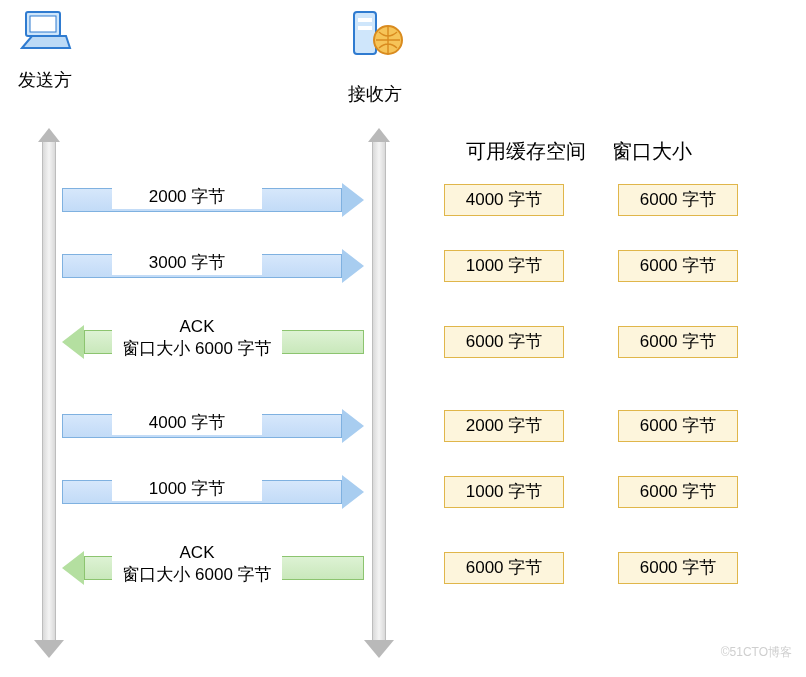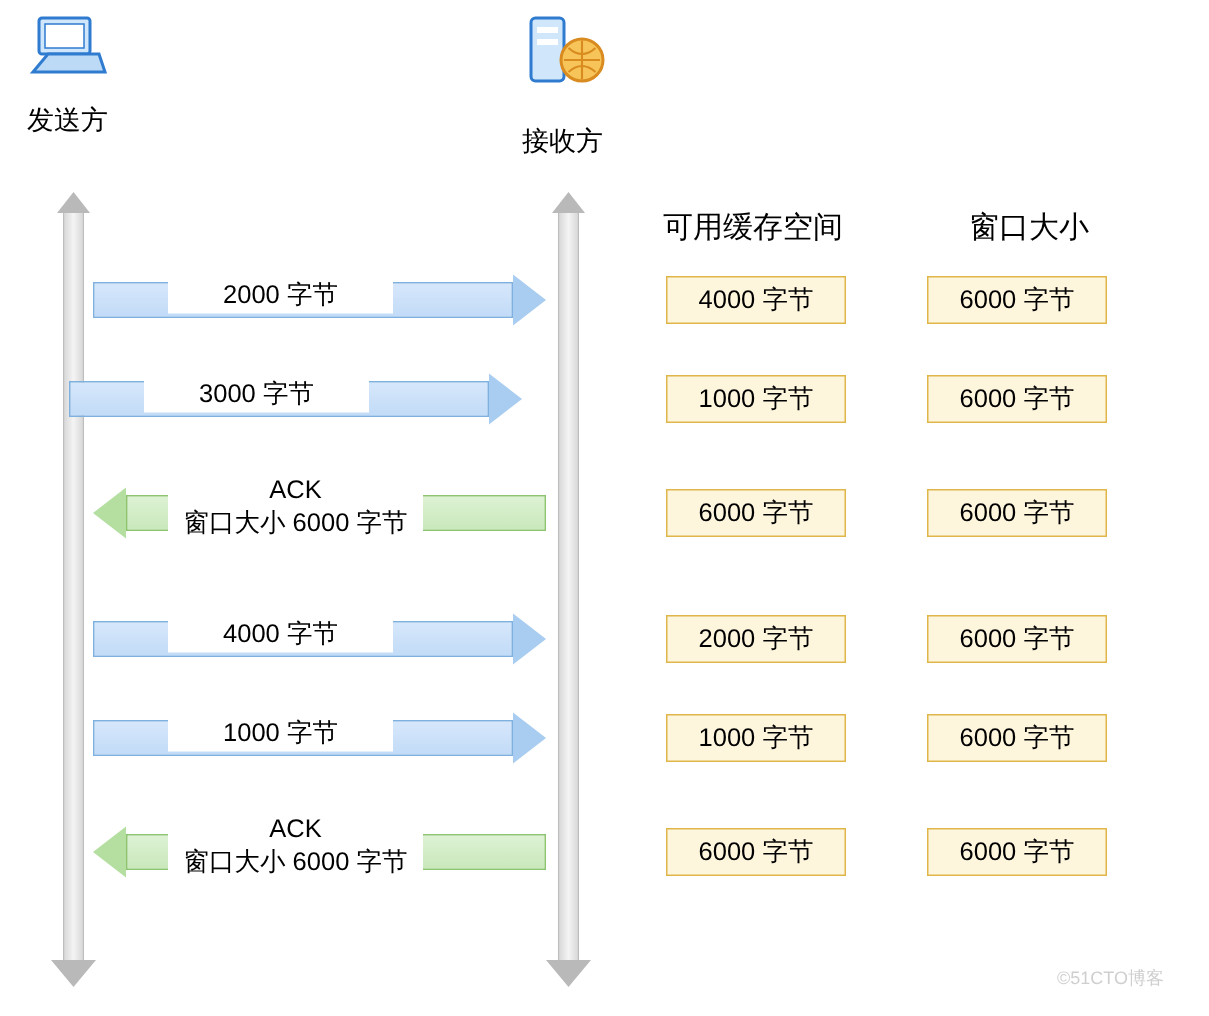--- a/index.html
+++ b/index.html
@@ -13,21 +13,21 @@
   .timeline .head{width:0;height:0;border-left:15px solid transparent;border-right:15px solid transparent;border-top:18px solid #b9b9b9;margin-left:-4px}
   .arrow{position:absolute;display:flex;align-items:center}
   .arrow.rt .bar{height:22px;background:linear-gradient(#d6e7fb,#c2dbf7);border:1px solid #7fb1e0;flex:1}
   .arrow.rt .pt{width:0;height:0;border-top:17px solid transparent;border-bottom:17px solid transparent;border-left:22px solid #a8cdf0}
   .arrow.lt .bar{height:22px;background:linear-gradient(#ddf2d4,#c9e8bb);border:1px solid #8cc46f;flex:1}
   .arrow.lt .pt{width:0;height:0;border-top:17px solid transparent;border-bottom:17px solid transparent;border-right:22px solid #b4dfa0}
   .arrow .lbl{position:absolute;width:100%;text-align:center;background:#fff;left:0;font-size:17px;padding:1px 0}
   .arrow.rt .lbl{left:50px;width:150px;top:1px}
   .arrow.lt .lbl{left:50px;width:170px;top:-10px;line-height:1.3}
   .cell{position:absolute;width:118px;height:30px;background:#fdf5dc;border:1px solid #e0b64a;text-align:center;line-height:30px;font-size:17px}
-  .watermark{position:absolute;right:20px;bottom:6px;color:#cfcfcf;font-size:12px}
+  .watermark{position:absolute;right:4px;bottom:6px;color:#cfcfcf;font-size:12px}
   svg{display:block}
 </style>
 </head>
 <body>
 
 <div class="wrap">
 
   <div class="abs" style="left:10px;top:0">
     <svg width="52" height="44" viewBox="0 0 52 44">
       <rect x="6" y="2" width="34" height="24" rx="2" fill="#cfe6fb" stroke="#2f7bd0" stroke-width="2"></rect>
@@ -52,30 +52,30 @@
     <div class="cap"></div>
       <div class="shaft" style="height:498px"></div>
       <div class="head"></div>
   </div>
   <div class="timeline" style="left:358px;top:118px">
     <div class="cap"></div>
       <div class="shaft" style="height:498px"></div>
       <div class="head"></div>
   </div>
 
-  <div class="abs hdr" style="left:432px;top:128px">可用缓存空间</div>
-  <div class="abs hdr" style="left:636px;top:128px">窗口大小</div>
+  <div class="abs hdr" style="left:456px;top:128px">可用缓存空间</div>
+  <div class="abs hdr" style="left:602px;top:128px">窗口大小</div>
 
   <div id="arrows">
       <div class="arrow rt" style="left: 52px; width: 302px; top: 173px;">
         <div class="bar"></div>
         <div class="pt"></div>
         <div class="lbl">2000 字节</div>
       </div>
-      <div class="arrow rt" style="left: 36px; width: 302px; top: 239px;">
+      <div class="arrow rt" style="left: 52px; width: 302px; top: 239px;">
         <div class="bar"></div>
         <div class="pt"></div>
         <div class="lbl">3000 字节</div>
       </div>
       <div class="arrow lt" style="left: 52px; width: 302px; top: 315px;">
         <div class="pt"></div>
         <div class="bar"></div>
         <div class="lbl">ACK<br>窗口大小 6000 字节</div>
       </div>
       <div class="arrow rt" style="left: 52px; width: 302px; top: 399px;">

